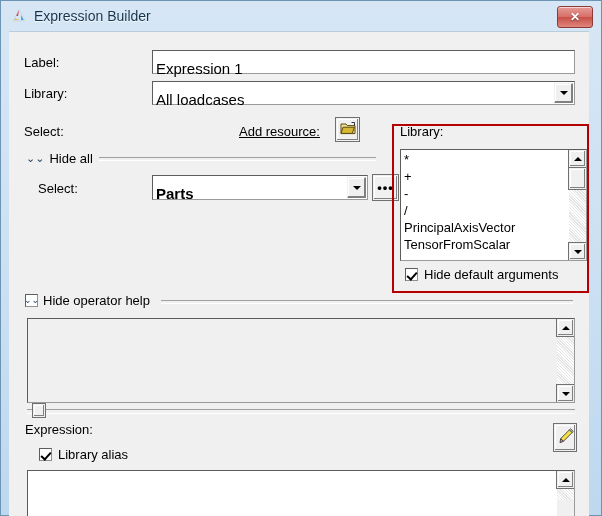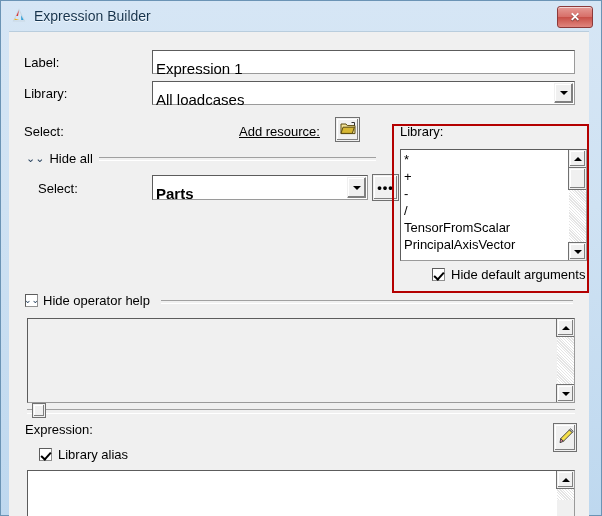--- a/index.html
+++ b/index.html
@@ -261,36 +261,36 @@
 
 
     <div style="position:absolute;left:391px;top:92px;" class="lbl">Library:</div>
 
     <div class="listbox" style="left:391px;top:117px;width:187px;height:112px;">
       <div class="listitems">
         <div>*</div>
         <div>+</div>
         <div>-</div>
         <div>/</div>
+        <div>PrincipalAxisVector</div>
         <div>TensorFromScalar</div>
-        <div>PrincipalAxisVector</div>
       </div>
       <div class="vscroll">
         <div class="track"></div>
         <div class="sbtn up">
             <i class="tri-up"></i>
           </div>
         <div class="thumb" style="top:18px;height:21px;"></div>
         <div class="sbtn down">
             <i class="tri-down"></i>
           </div>
       </div>
     </div>
 
-    <div class="cbrow" style="position:absolute;left:396px;top:235px;margin-left:27px;">
+    <div class="cbrow" style="position:absolute;left:396px;top:235px;">
       <span class="cb checked"></span>
       <span class="lbl">Hide default arguments</span>
     </div>
 
     <div class="redbox" style="left:383px;top:92px;width:197px;height:169px;"></div>
 
     <div style="position:absolute;left:16px;top:261px;display:flex;align-items:center;gap:5px;">
       <span class="chevbox">
         <span class="chev" style="font-size:9px;">⌄⌄</span>
       </span>

